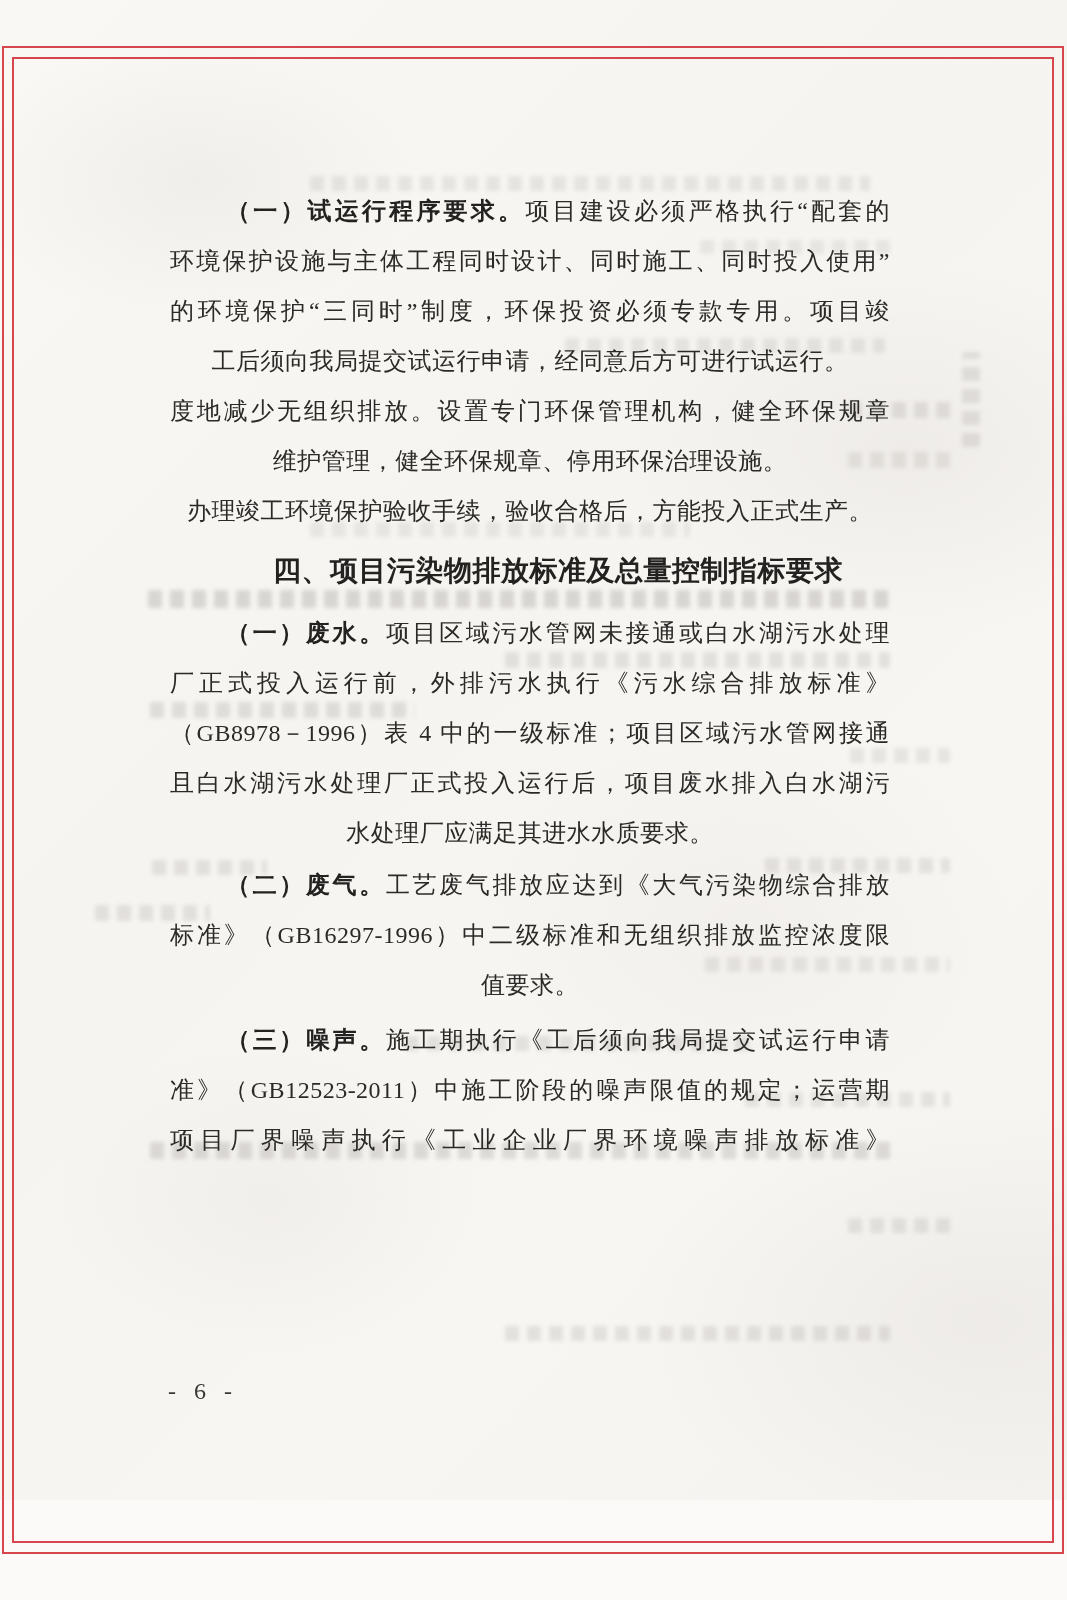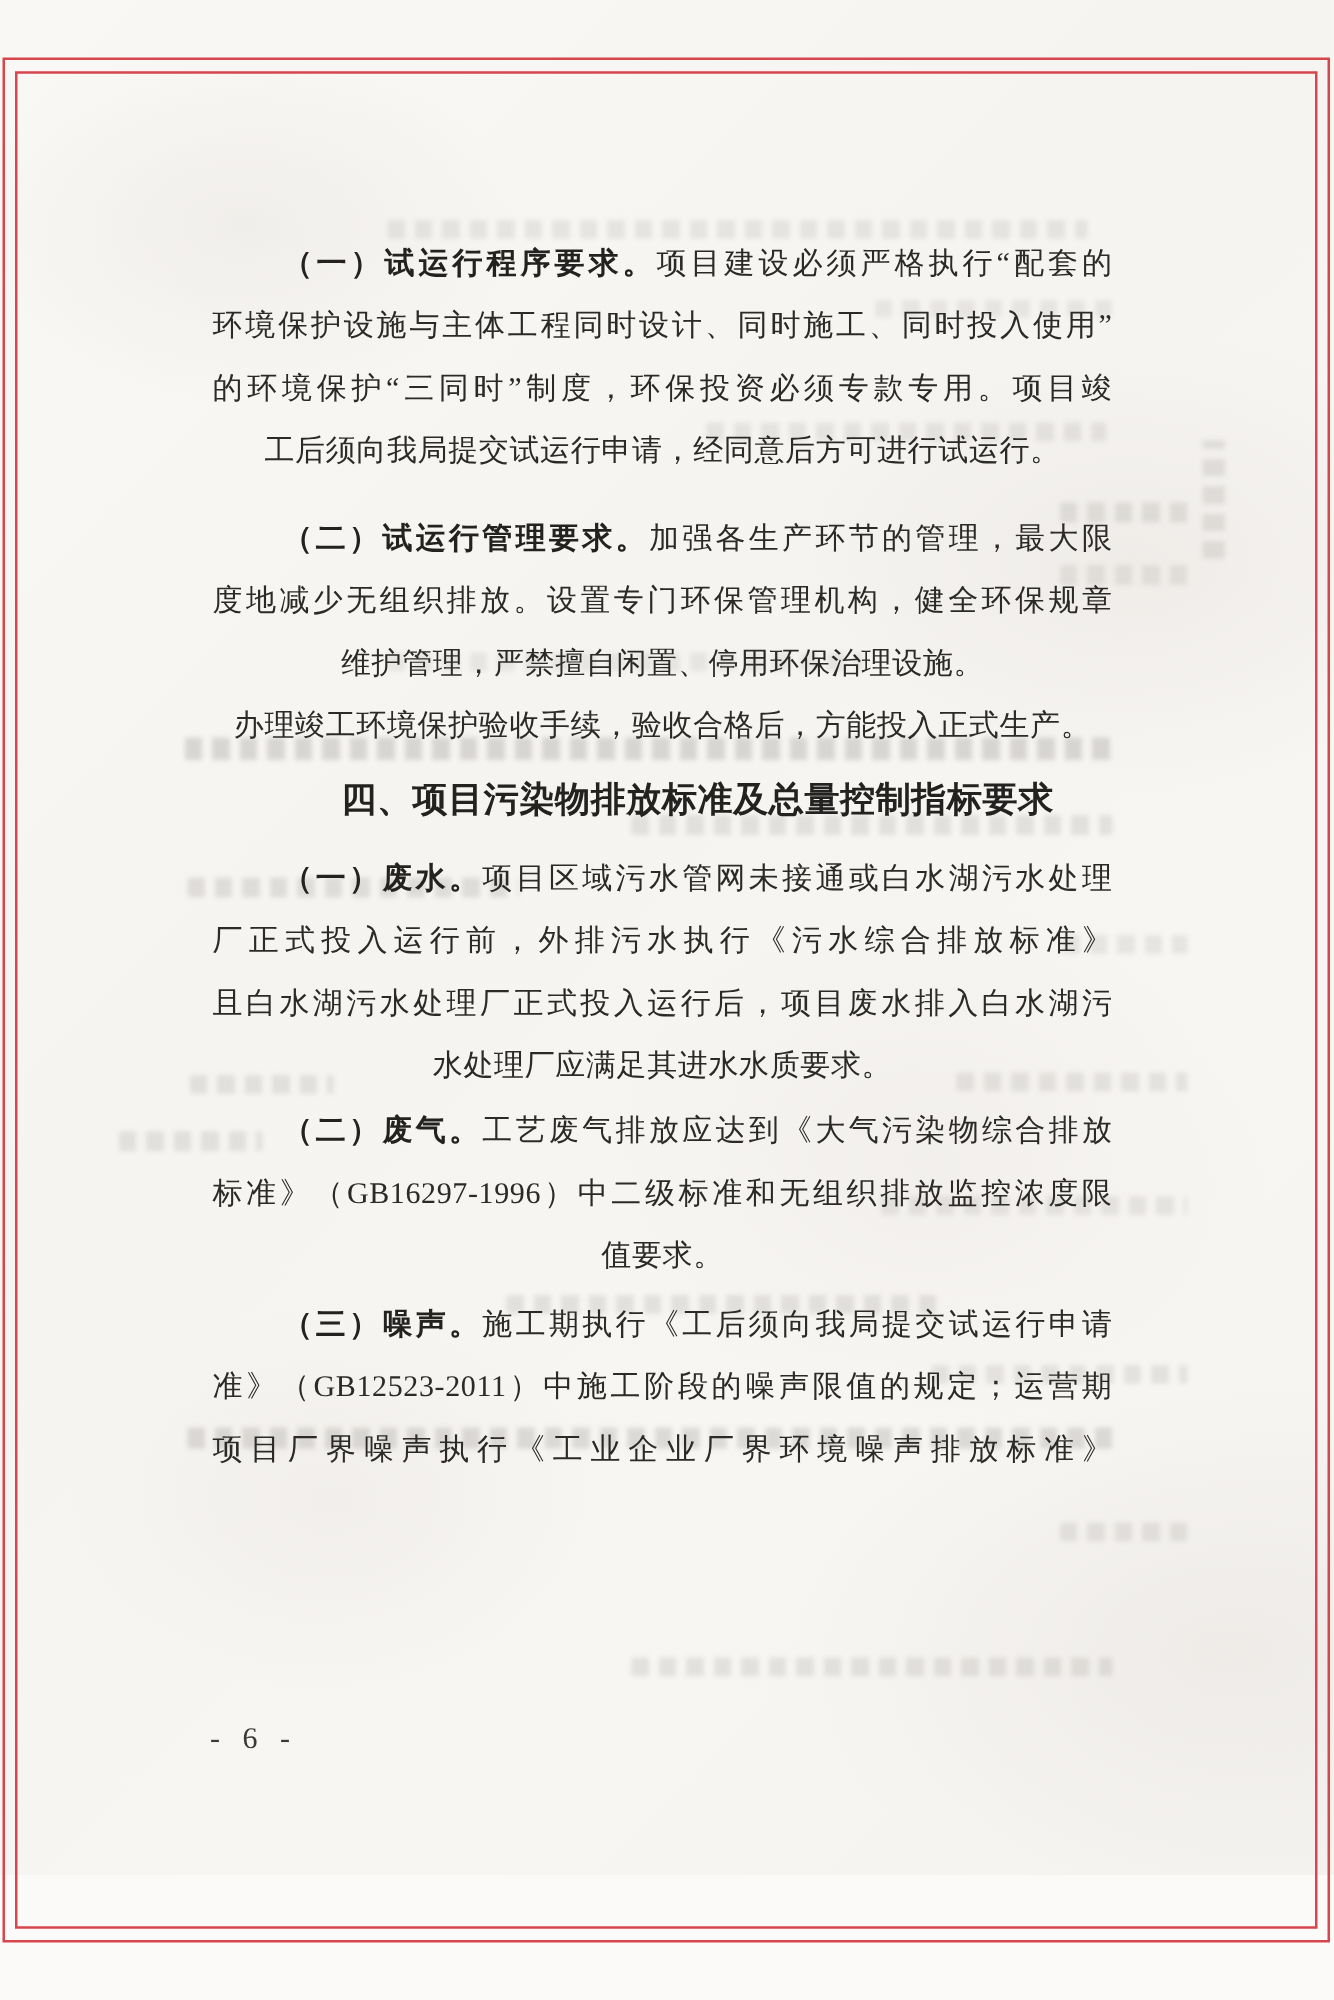--- a/index.html
+++ b/index.html
@@ -47,27 +47,27 @@
 <body>
 
 <div class="page">
   <div class="frame outer"></div>
   <div class="frame inner"></div>
   <div class="doc-body">
       <div class="line fill indent"><span class="b">（一）试运行程序要求。</span><span>项目建设必须严格执行“配套的</span></div>
       <div class="line fill"><span>环境保护设施与主体工程同时设计、同时施工、同时投入使用”</span></div>
       <div class="line fill"><span>的环境保护“三同时”制度，环保投资必须专款专用。项目竣</span></div>
       <div class="line"><span>工后须向我局提交试运行申请，经同意后方可进行试运行。</span></div>
-      <div class="line fill indent" style="margin-top: 20px;"><span class="b">（二）试运行管理要求。</span><span>加强各生产环节的管理，最大限</span></div>
       <div class="line fill"><span>度地减少无组织排放。设置专门环保管理机构，健全环保规章</span></div>
-      <div class="line"><span>维护管理，严禁擅自闲置、停用环保治理设施。</span></div>
+      <div class="line"><span>维护管理，健全环保规章、停用环保治理设施。</span></div>
       <div class="line"><span>办理竣工环境保护验收手续，验收合格后，方能投入正式生产。</span></div>
       <div class="line indent heading" style="margin-top: 10px;"><span>四、项目污染物排放标准及总量控制指标要求</span></div>
       <div class="line fill indent" style="margin-top: 12px;"><span class="b">（一）废水。</span><span>项目区域污水管网未接通或白水湖污水处理</span></div>
       <div class="line fill"><span>厂正式投入运行前，外排污水执行《污水综合排放标准》</span></div>
+      <div class="line fill"><span>（GB8978－1996）表 4 中的一级标准；项目区域污水管网接通</span></div>
       <div class="line fill"><span>且白水湖污水处理厂正式投入运行后，项目废水排入白水湖污</span></div>
       <div class="line"><span>水处理厂应满足其进水水质要求。</span></div>
       <div class="line fill indent" style="margin-top: 2px;"><span class="b">（二）废气。</span><span>工艺废气排放应达到《大气污染物综合排放</span></div>
       <div class="line fill"><span>标准》（GB16297-1996）中二级标准和无组织排放监控浓度限</span></div>
       <div class="line"><span>值要求。</span></div>
       <div class="line fill indent" style="margin-top: 5px;"><span class="b">（三）噪声。</span><span>施工期执行《工后须向我局提交试运行申请</span></div>
       <div class="line fill"><span>准》（GB12523-2011）中施工阶段的噪声限值的规定；运营期</span></div>
       <div class="line fill"><span>项目厂界噪声执行《工业企业厂界环境噪声排放标准》</span></div>
     </div>
   <div class="page-number">- 6 -</div>

